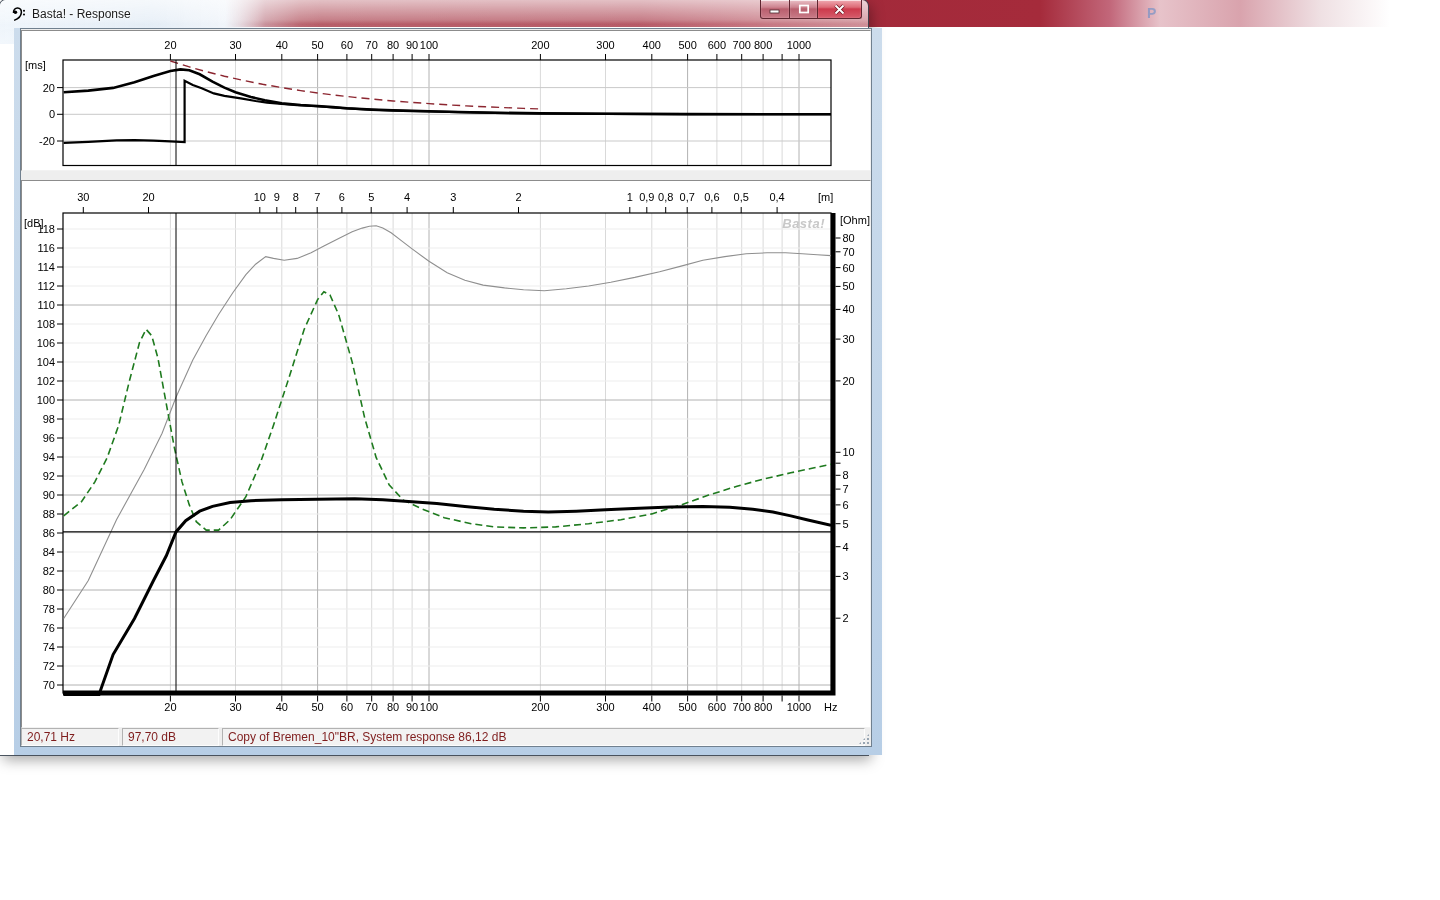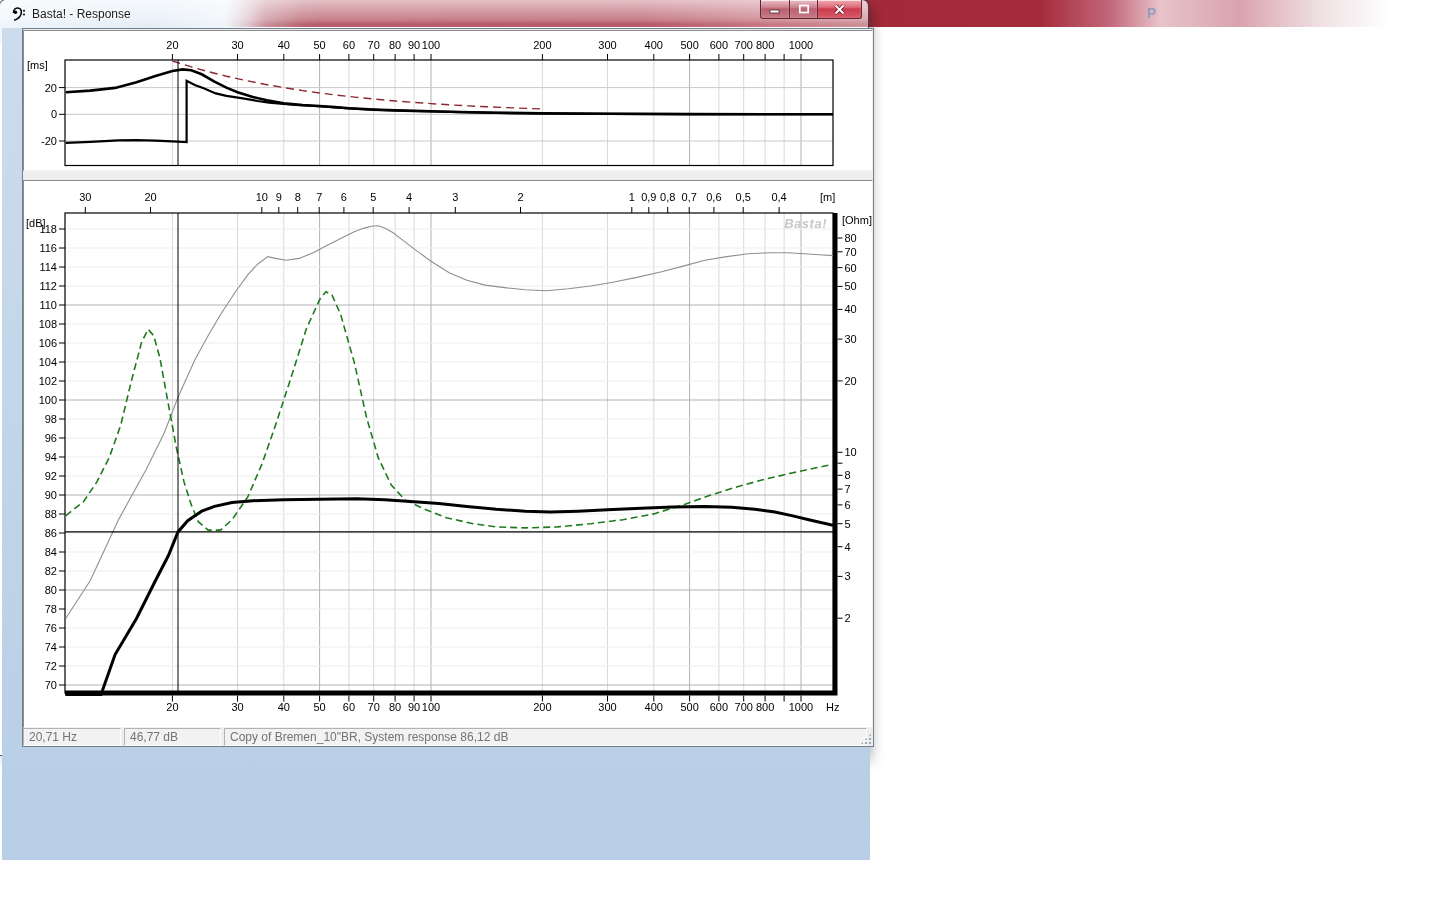--- a/index.html
+++ b/index.html
@@ -23,34 +23,34 @@
   .title{position:absolute;left:32px;top:7px;font-size:12px;color:#1a1a1a;text-shadow:0 0 3px #fff,0 0 3px #fff}
   .caps{position:absolute;top:0;right:6px;display:flex}
   .cap{height:19px;border:1px solid #5f2630;border-top:none;box-sizing:border-box;display:flex;align-items:center;justify-content:center;
     margin-left:-1px;background:linear-gradient(180deg,#ebc0c7 0%,#cd8490 40%,#b95f6e 50%,#c97a87 100%);
     box-shadow:inset 0 1px 0 rgba(255,255,255,.65),inset 0 0 2px rgba(255,255,255,.3)}
   .cap.min{width:30px;border-bottom-left-radius:3px}
   .cap.max{width:29px}
   .cap.close{width:45px;border-bottom-right-radius:3px;
     background:linear-gradient(180deg,#f0aab2 0%,#dd6b77 40%,#cc3a4c 50%,#d65b6a 100%)}
 
-  .wbody{position:absolute;top:28px;left:2px;width:868px;height:832px;box-sizing:border-box;padding:0 20px 8px;
+  .wbody{position:absolute;top:28px;left:14px;width:868px;height:727px;box-sizing:border-box;padding:0 6px 8px;
     background:linear-gradient(180deg,#ccdcec,#b7cee6)}
   .client{position:relative;width:852px;height:719px;box-sizing:border-box;border:1px solid #70808f;background:#eeeeee}
 
   .panel{position:absolute;left:0;width:850px;background:#fff;border:1px solid;border-color:#8c8c8c #f2f2f2 #f2f2f2 #8c8c8c;box-sizing:border-box}
   .ptop{top:1px;height:141px}
   .pmain{top:151px;height:548px}
   svg{display:block}
   svg text{font-family:"Liberation Sans",sans-serif;font-size:11px;fill:#000}
   svg text.wm{font-size:13px;font-style:italic;font-weight:bold;fill:#c8c8c8;letter-spacing:.5px}
 
   .statusbar{position:absolute;left:0;top:699px;width:850px;height:18px}
   .sfield{position:absolute;top:0;height:18px;box-sizing:border-box;border:1px solid #b2b2b2;border-bottom-color:#fdfdfd;border-right-color:#fdfdfd;
-    background:#f2f2f2;font-size:12px;line-height:16px;padding-left:5px;color:#737373;white-space:nowrap;overflow:hidden}
+    background:#f2f2f2;font-size:12px;line-height:16px;padding-left:5px;color:#7f1d1d;white-space:nowrap;overflow:hidden}
   .f1{left:0;width:98px}.f2{left:101px;width:97px}.f3{left:201px;width:643px}
   .sizegrip{position:absolute;right:1px;bottom:1px;width:12px;height:12px;
     background-image:radial-gradient(circle at 2px 2px,#98a5b2 1.1px,transparent 1.4px);background-size:4px 4px;
     clip-path:polygon(100% 0,100% 100%,0 100%)}
 </style>
 </head>
 <body>
 
 <div class="redband"></div>
 <span class="bgP">P</span>
@@ -372,19 +372,19 @@
             <line x1="154.0" x2="154.0" y1="32" y2="512" stroke="#000" stroke-width="1"></line>
             <text x="2" y="46" text-anchor="start" class="">[dB]</text>
             <text x="818" y="43" text-anchor="start" class="">[Ohm]</text>
             <text x="796" y="20" text-anchor="start" class="">[m]</text>
             <text x="802" y="530" text-anchor="start" class="">Hz</text>
             <text x="803" y="47" text-anchor="end" class="wm">Basta!</text>
           </svg>
       </div>
       <div class="statusbar">
         <div class="sfield f1">20,71 Hz</div>
-        <div class="sfield f2">46,77 dB</div>
+        <div class="sfield f2">97,70 dB</div>
         <div class="sfield f3">Copy of Bremen_10"BR, System response 86,12 dB</div>
         <div class="sizegrip"></div>
       </div>
     </div>
   </div>
 </div>
 
 </body></html>

